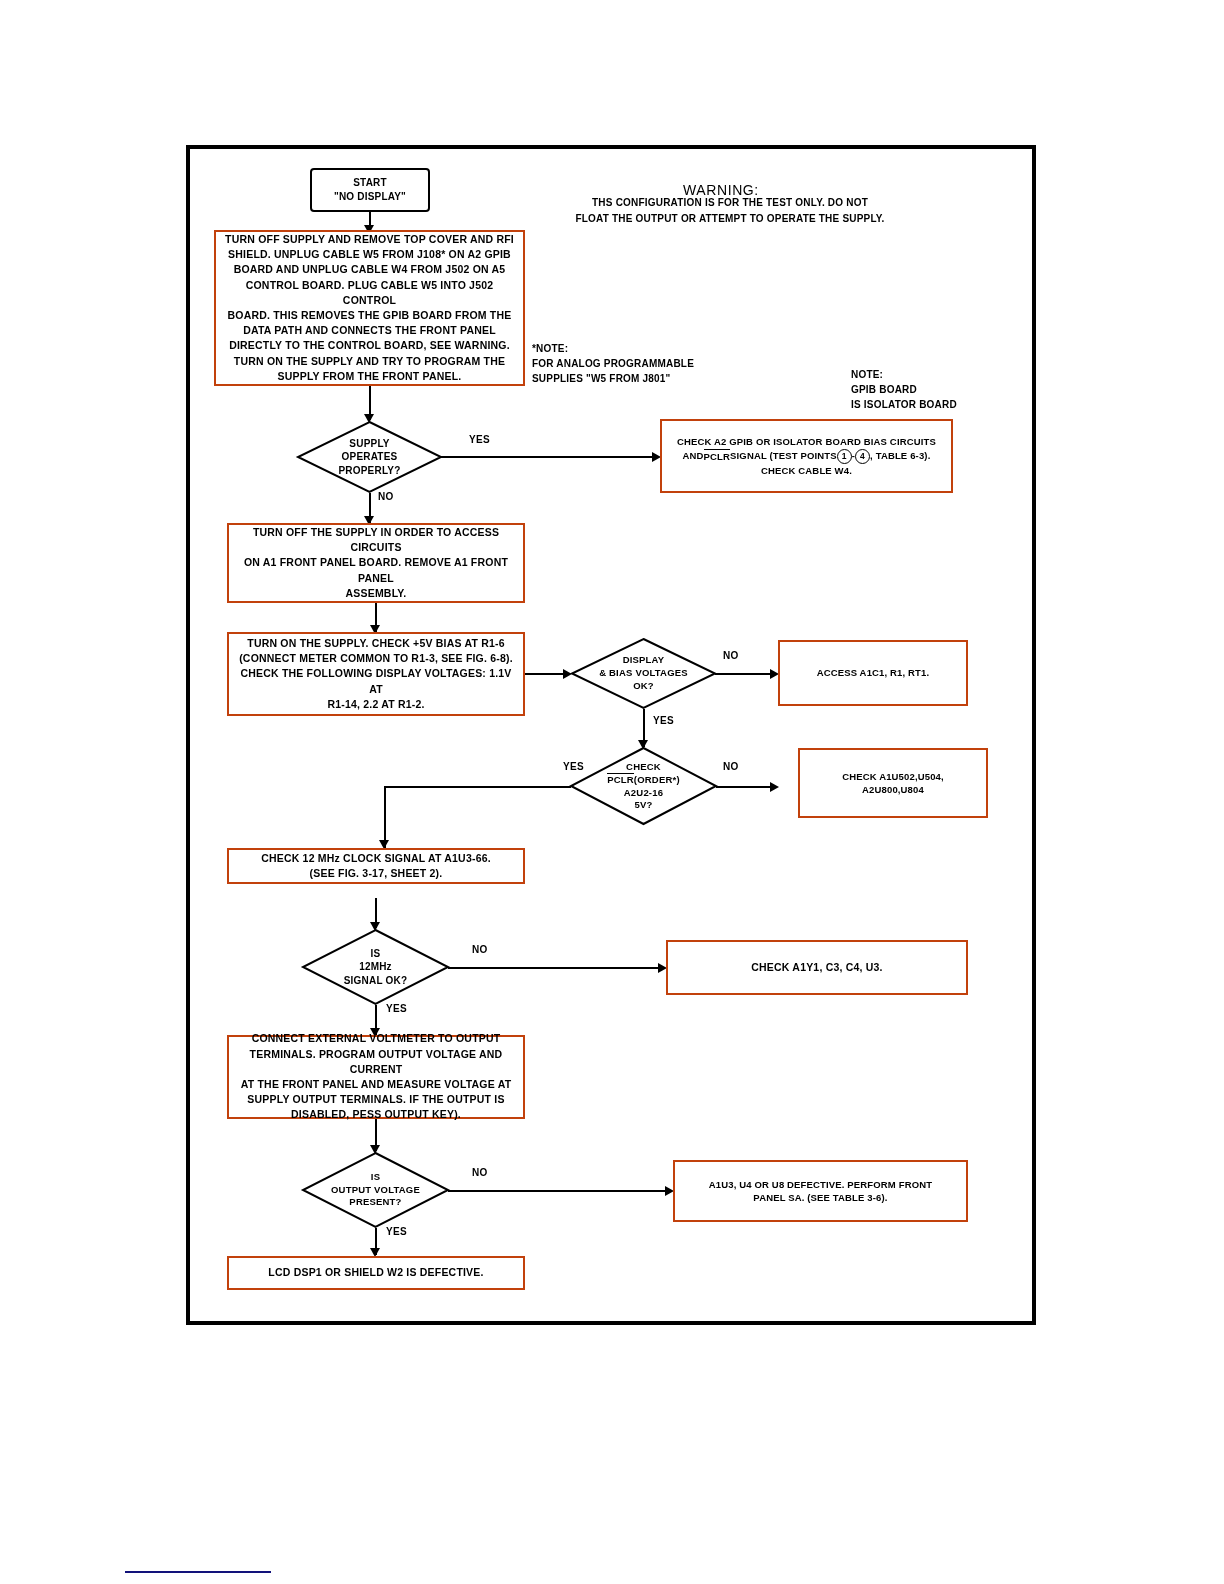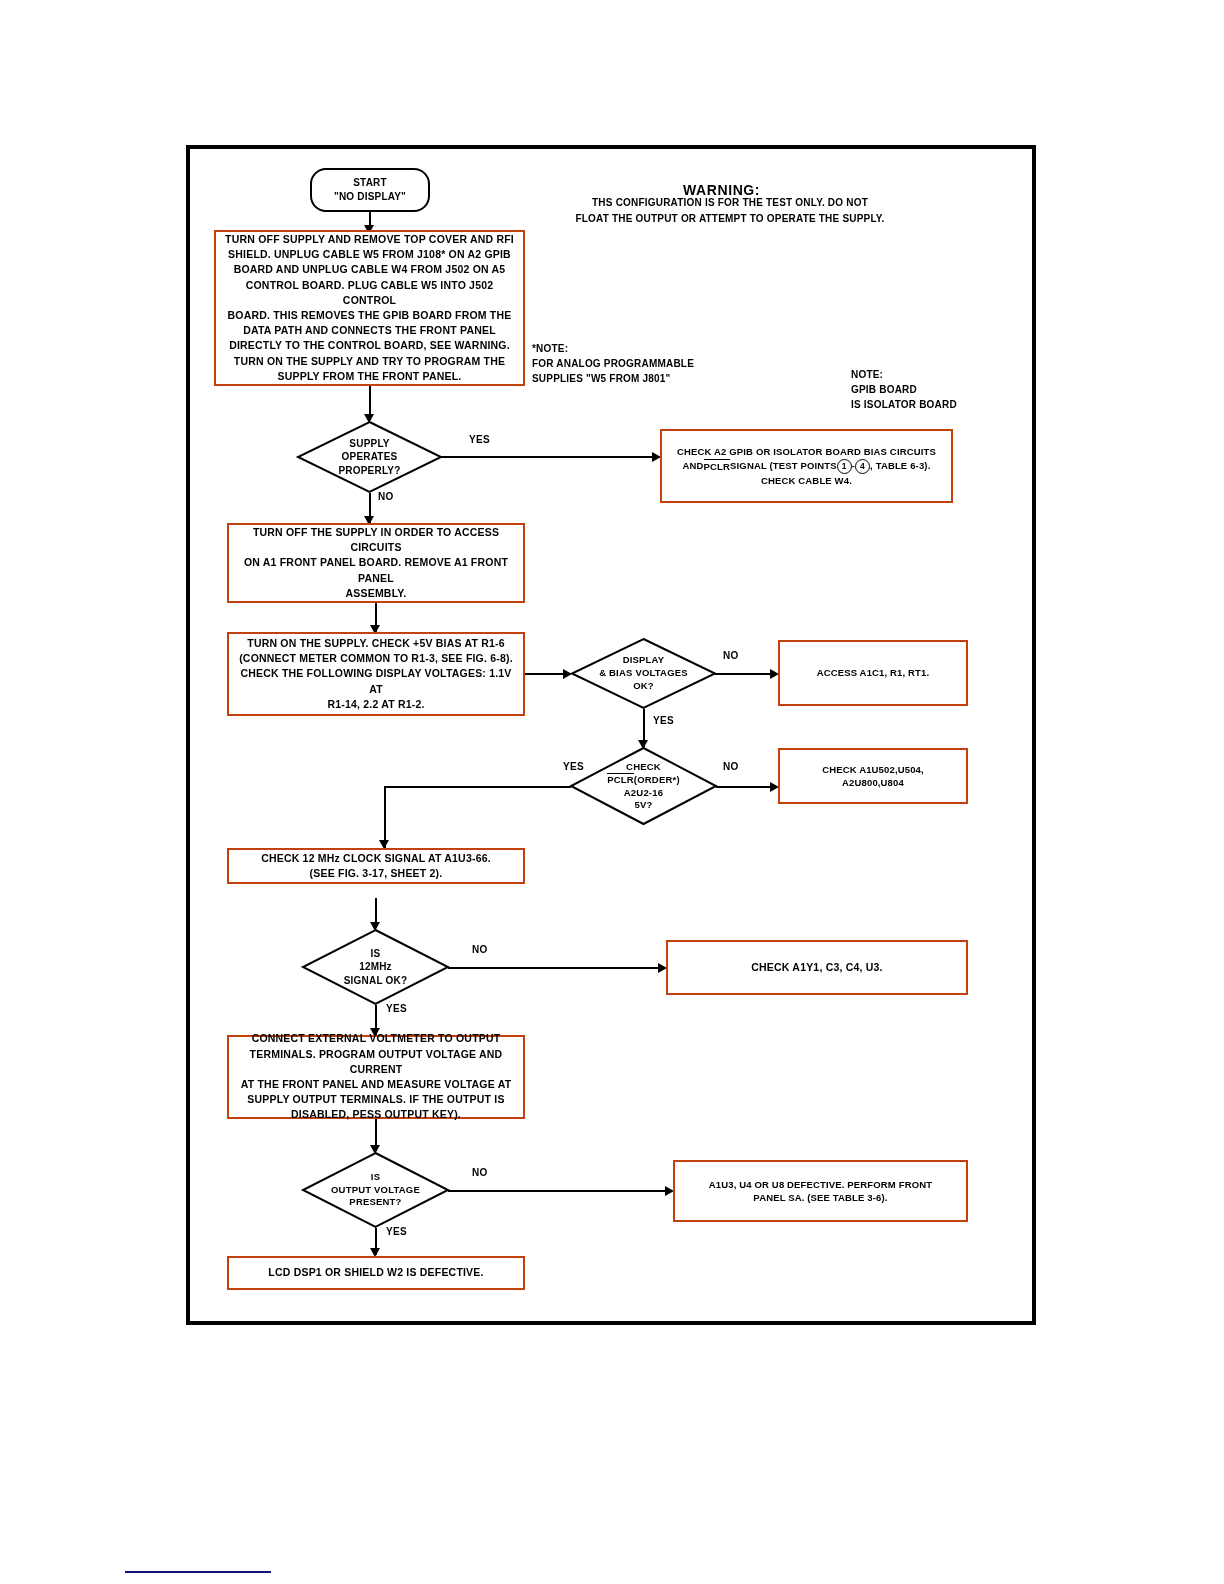--- a/index.html
+++ b/index.html
@@ -39,21 +39,21 @@
   }
 
   .proc {
     border: 2px solid #c2410c;
     background: #fff;
     padding: 4px 6px;
   }
 
   .terminal {
     border: 2px solid #000;
-    border-radius: 16px;
+    border-radius: 4px;
     background: #fff;
   }
 
   .txt {
     font-size: 10.5px;
     line-height: 1.45;
     letter-spacing: 0.2px;
     white-space: pre-line;
     font-weight: 600;
   }
@@ -128,21 +128,21 @@
     position: absolute;
     font-size: 10px;
     line-height: 1.5;
     white-space: pre-line;
     font-weight: 600;
     letter-spacing: 0.2px;
   }
   .warn-title {
     position: absolute;
     font-size: 14px;
-    font-weight: 700;
+    font-weight: 400;
     letter-spacing: 0.6px;
   }
   .warn-body {
     position: absolute;
     font-size: 10px;
     line-height: 1.55;
     white-space: pre-line;
     text-align: center;
     font-weight: 600;
     letter-spacing: 0.2px;
@@ -225,21 +225,21 @@
 </div>
 
 <div class="edge-label" style="left:469px; top:434px;">YES</div>
 <div class="hline" style="left:441px; top:456px; width:218px;"></div>
 <div class="arrow-right" style="left:652px; top:452px;"></div>
 
 <div class="edge-label" style="left:378px; top:491px;">NO</div>
 <div class="vline" style="left:369px; top:493px; height:31px;"></div>
 <div class="arrow-down" style="left:364px; top:516px;"></div>
 
-<div class="node proc" style="left:660px; top:419px; width:293px; height:74px; flex-direction:column; padding:0 8px;margin-top:10px;">
+<div class="node proc" style="left:660px; top:419px; width:293px; height:74px; flex-direction:column; padding:0 8px;">
   <div class="txt-sm" style="white-space:normal;">
     <span>CHECK A2 GPIB OR ISOLATOR BOARD BIAS CIRCUITS</span>
   </div>
   <div class="txt-sm" style="white-space:normal; display:flex; align-items:center; justify-content:center; gap:0px;">
     <span>AND </span>
       <span class="overbar">PCLR</span>
       <span> SIGNAL (TEST POINTS </span>
       <span class="circnum">1</span>
       <span> - </span>
       <span class="circnum">4</span>
@@ -301,21 +301,21 @@
     </span>
     <span>A2U2-16</span>
     <span>5V?</span>
   </div>
 </div>
 
 <div class="edge-label" style="left:723px; top:761px;">NO</div>
 <div class="hline" style="left:716px; top:786px; width:60px;"></div>
 <div class="arrow-right" style="left:770px; top:782px;"></div>
 
-<div class="node proc" style="left:778px; top:748px; width:190px; height:56px;">
+<div class="node proc" style="left:798px; top:748px; width:190px; height:70px;">
   <span class="txt-sm">CHECK A1U502,U504,
 A2U800,U804</span>
 </div>
 
 <div class="edge-label" style="left:563px; top:761px;">YES</div>
 <div class="hline" style="left:384px; top:786px; width:187px;"></div>
 <div class="vline" style="left:384px; top:786px; height:62px;"></div>
 <div class="arrow-down" style="left:379px; top:840px;"></div>
 
 <div class="node proc" style="left:227px; top:848px; width:298px; height:36px;">

